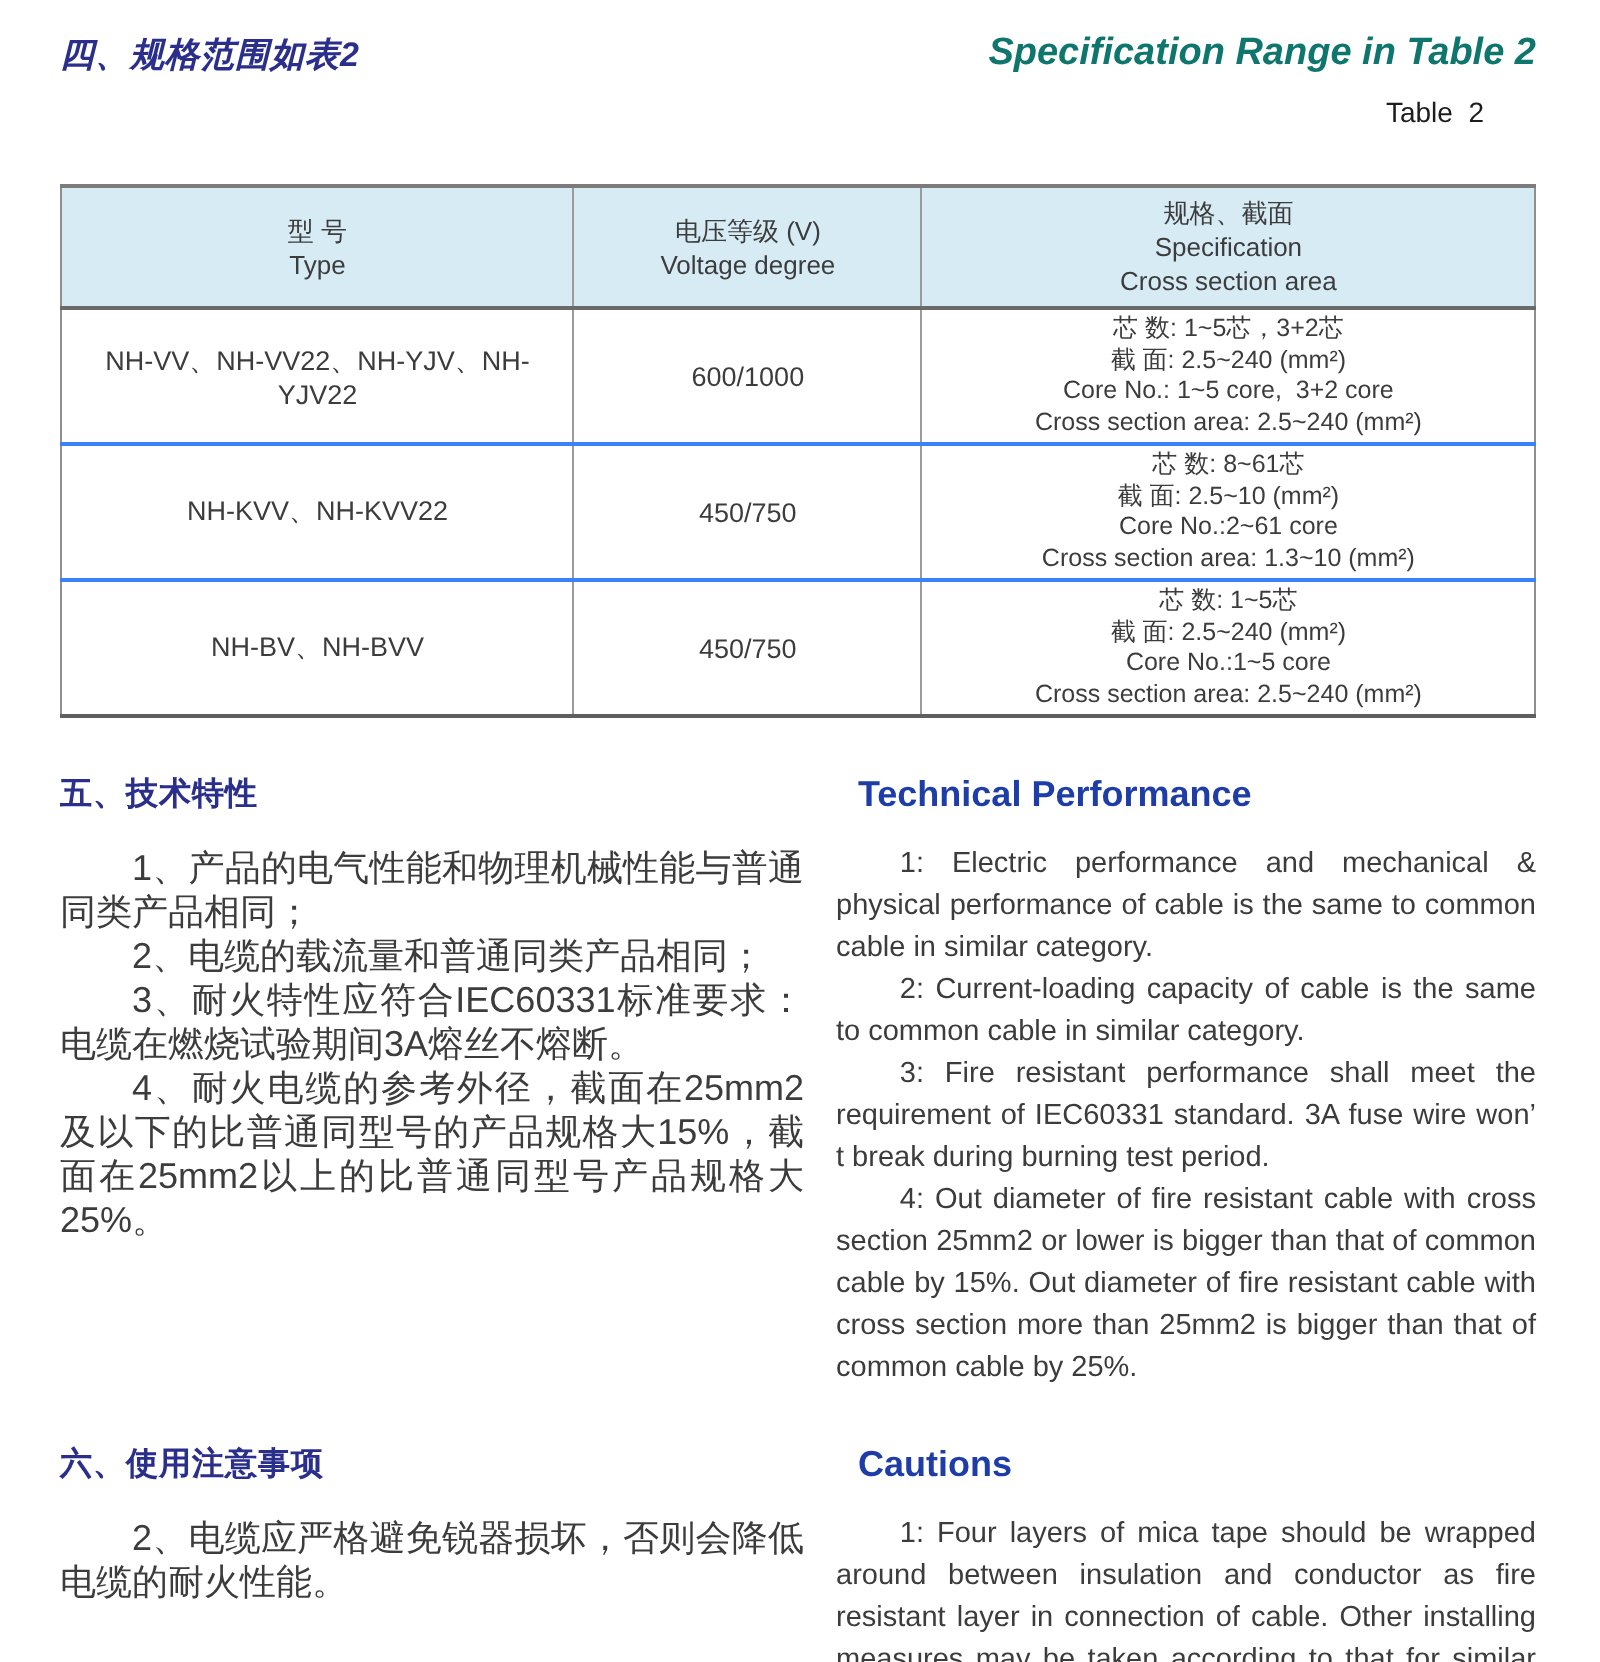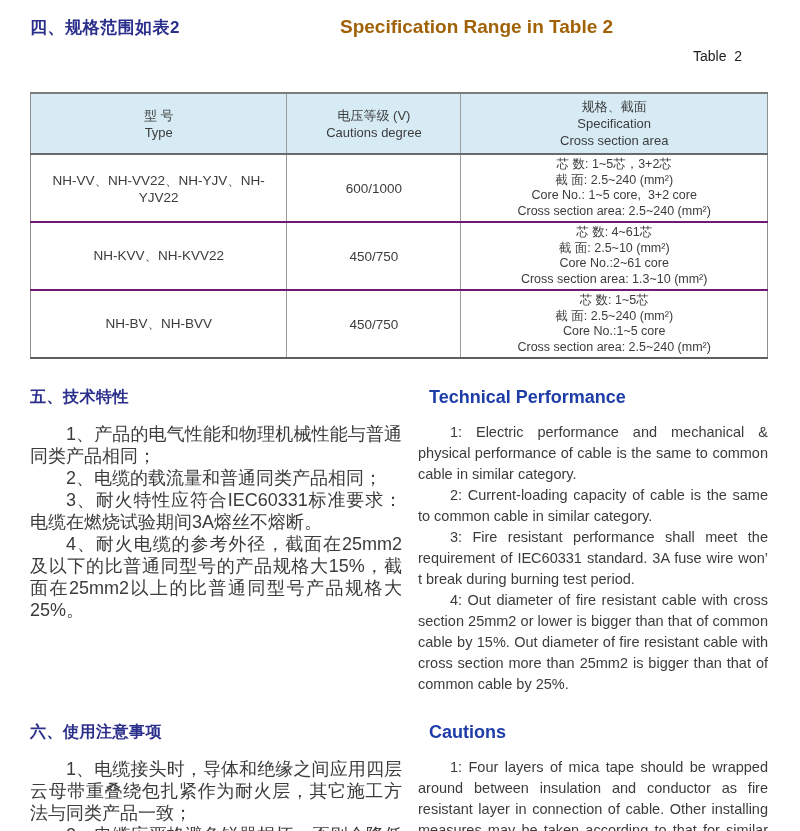--- a/index.html
+++ b/index.html
@@ -5,41 +5,41 @@
   html,body{margin:0;padding:0;background:#ffffff;}
   body{
     width:800px;height:831px;overflow:hidden;
     font-family:"Liberation Sans","DejaVu Sans",sans-serif;
     color:#3a3a3a;
     -webkit-font-smoothing:antialiased;
   }
   .page{box-sizing:border-box;width:800px;height:831px;padding:16px 32px 0 30px;}
 
   
-  .title-row{display:flex;align-items:flex-start;}
+  .title-row{display:flex;align-items:flex-start;font-style:italic;}
   .title-zh{width:310px;font-size:17px;font-weight:bold;color:#2b2f8c;letter-spacing:.5px;}
-  .title-en{flex:1;text-align:left;font-size:19px;font-weight:bold;color:#a16207;}
+  .title-en{flex:1;text-align:right;font-size:19px;font-weight:bold;color:#0f766e;}
   .table-label{margin-top:9px;text-align:right;padding-right:26px;font-size:14px;font-weight:normal;color:#1d1d1d;white-space:pre;}
 
   
   table.spec{
     width:738px;margin-top:28px;border-collapse:collapse;table-layout:fixed;
     border:1px solid #8f8f8f;border-top:2px solid #7c7c7c;border-bottom:2px solid #5f5f5f;
   }
   table.spec col.c1{width:34.8%;}
   table.spec col.c2{width:23.6%;}
   table.spec col.c3{width:41.6%;}
   table.spec th{
     background:#d7ebf5;font-weight:normal;font-size:13px;line-height:17px;
     color:#3c3c3c;text-align:center;vertical-align:middle;height:50px;
     border-left:1px solid #9b9b9b;border-bottom:2px solid #6a6a6a;padding:4px 2px;
   }
   table.spec td{
     font-size:13.5px;color:#3c3c3c;text-align:center;vertical-align:middle;height:60px;
-    border-left:1px solid #9b9b9b;border-bottom:2px solid #701a75;padding:2px 4px;
+    border-left:1px solid #9b9b9b;border-bottom:2px solid #3b82f6;padding:2px 4px;
   }
   table.spec th:first-child,table.spec td:first-child{border-left:none;}
   table.spec tr:last-child td{border-bottom:none;}
   td.spec-cell{text-align:left;padding:3px 6px 3px 8px;}
   .spec-line{font-size:12.5px;line-height:15.5px;white-space:pre-wrap;}
 
   
   .section-row{display:flex;gap:16px;}
   .sec-1{margin-top:28px;}
   .sec-2{margin-top:27px;}
@@ -68,21 +68,21 @@
         <col class="c3">
       </colgroup>
     <thead>
       <tr>
         <th>
           <div>型 号</div>
           <div>Type</div>
         </th>
         <th>
           <div>电压等级 (V)</div>
-          <div>Cautions degree</div>
+          <div>Voltage degree</div>
         </th>
         <th>
           <div>规格、截面</div>
           <div>Specification</div>
           <div>Cross section area</div>
         </th>
       </tr>
     </thead>
     <tbody>
       <tr>
@@ -92,21 +92,21 @@
           <div class="spec-line">芯 数: 1~5芯，3+2芯</div>
           <div class="spec-line">截 面: 2.5~240 (mm²)</div>
           <div class="spec-line">Core No.: 1~5 core,  3+2 core</div>
           <div class="spec-line">Cross section area: 2.5~240 (mm²)</div>
         </td>
       </tr>
       <tr>
         <td>NH-KVV、NH-KVV22</td>
         <td>450/750</td>
         <td class="spec-cell">
-          <div class="spec-line">芯 数: 4~61芯</div>
+          <div class="spec-line">芯 数: 8~61芯</div>
           <div class="spec-line">截 面: 2.5~10 (mm²)</div>
           <div class="spec-line">Core No.:2~61 core</div>
           <div class="spec-line">Cross section area: 1.3~10 (mm²)</div>
         </td>
       </tr>
       <tr>
         <td>NH-BV、NH-BVV</td>
         <td>450/750</td>
         <td class="spec-cell">
           <div class="spec-line">芯 数: 1~5芯</div>
@@ -131,21 +131,20 @@
       <p>1: Electric performance and mechanical &amp; physical performance of cable is the same to common cable in similar category.</p>
       <p>2: Current-loading capacity of cable is the same to common cable in similar category.</p>
       <p>3: Fire resistant performance shall meet the requirement of IEC60331 standard. 3A fuse wire won’ t break during burning test period.</p>
       <p>4: Out diameter of fire resistant cable with cross section 25mm2 or lower is bigger than that of common cable by 15%. Out diameter of fire resistant cable with cross section more than 25mm2 is bigger than that of common cable by 25%.</p>
     </div>
   </div>
 
   <div class="section-row sec-2">
     <div class="col-zh">
       <h3 class="h-zh">六、使用注意事项</h3>
-      <p>1、电缆接头时，导体和绝缘之间应用四层云母带重叠绕包扎紧作为耐火层，其它施工方法与同类产品一致；</p>
       <p>2、电缆应严格避免锐器损坏，否则会降低电缆的耐火性能。</p>
     </div>
     <div class="col-en">
       <h3 class="h-en">Cautions</h3>
       <p>1: Four layers of mica tape should be wrapped around between insulation and conductor as fire resistant layer in connection of cable. Other installing measures may be taken according to that for similar type cable.</p>
 
     </div>
   </div>
 
 </div>

